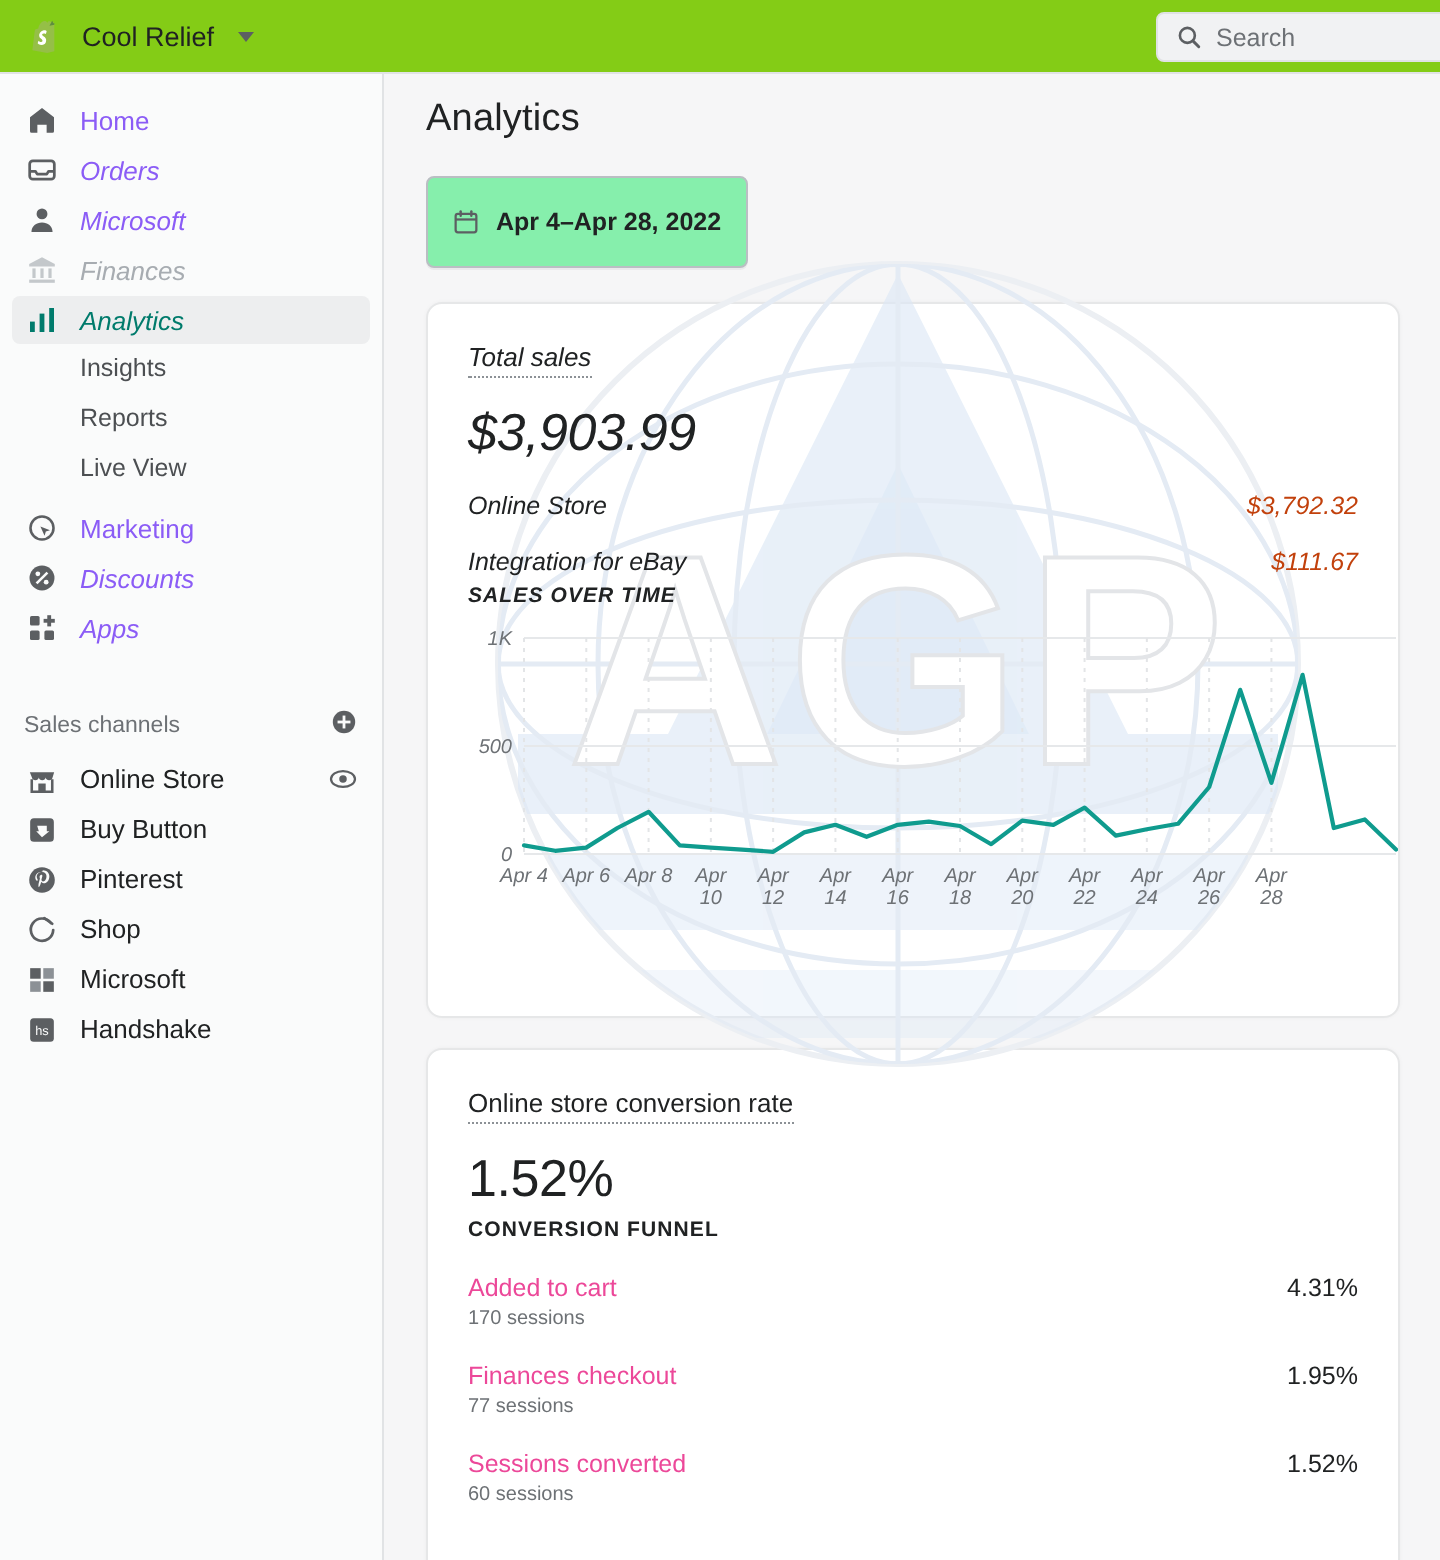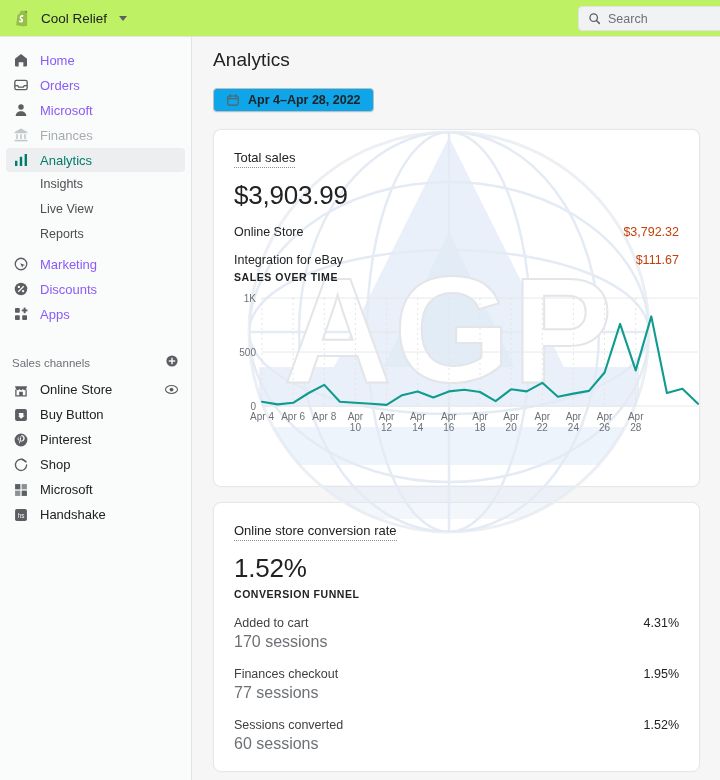--- a/index.html
+++ b/index.html
@@ -6,21 +6,21 @@
   html, body {
     width: 720px; height: 780px;
     font-family: "Liberation Sans", sans-serif;
     background: #ffffff; overflow: hidden;
   }
   #app { position: relative; width: 720px; height: 780px; background: #f6f6f7; }
 
   
   .topbar {
     position: absolute; left: 0; top: 0; width: 720px; height: 37px;
-    background: #bef264; border-bottom: 1px solid #e1e3e5;
+    background: #84cc16; border-bottom: 1px solid #e1e3e5;
     display: flex; align-items: center;
   }
   .brand { display: flex; align-items: center; gap: 9px; padding-left: 12px; }
   .shopify-bag { width: 20px; height: 20px; display: block; }
   .brand-name { font-size: 13.5px; color: #202223; }
   .caret-down {
     width: 0; height: 0; margin-left: 3px;
     border-left: 4.5px solid transparent; border-right: 4.5px solid transparent;
     border-top: 5.5px solid #5c5f62;
   }
@@ -35,21 +35,21 @@
   .sidebar {
     position: absolute; left: 0; top: 37px; width: 192px; height: 743px;
     background: #fafbfb; border-right: 1px solid #e1e3e5;
     padding-top: 11px;
   }
   .nav-item {
     display: flex; align-items: center; gap: 11px;
     height: 24px; margin: 0 6px 0 6px; padding-left: 6px;
     border-radius: 4px; cursor: pointer;
   }
-  .nav-item + .nav-item { margin-top: 1px; }
+  .nav-item + .nav-item { margin-top: 1px; font-style: italic; }
   .nav-label { font-size: 13px; color: #8b5cf6; }
   .nav-item.muted .nav-label { color: #a7acb1; }
   .nav-item.active { background: #edeeef; }
   .nav-item.active .nav-label { color: #007b6c; font-weight: 400; }
   .nav-icon { width: 17px; height: 17px; display: flex; align-items: center; justify-content: center; flex: 0 0 17px; }
   .sub-item {
     display: flex; align-items: center; height: 24px;
     padding-left: 34px; margin: 0 6px; border-radius: 4px; cursor: pointer;
   }
   .sub-item + .sub-item { margin-top: 1px; }
@@ -64,32 +64,32 @@
     height: 25px; margin: 0 6px; padding-left: 6px; border-radius: 4px; cursor: pointer;
     position: relative;
   }
   .chan-label { font-size: 13px; color: #202223; }
   .eye-btn { position: absolute; right: 6px; top: 5px; }
 
   
   .main { position: absolute; left: 192px; top: 37px; width: 528px; height: 743px; overflow: hidden; }
   .page-title { font-size: 19px; color: #202223; padding: 12px 0 0 21px; letter-spacing: .1px; }
   .daterange {
-    margin: 17px 0 0 21px; height: 24px; display: inline-flex; align-items: center; gap: 8px;
-    padding: 0 12px; background: #0ea5e9; border: 1px solid #babec3; border-radius: 4px;
+    margin: 17px 0 0 21px; height: 46px; display: inline-flex; align-items: center; gap: 8px;
+    padding: 0 12px; background: #86efac; border: 1px solid #babec3; border-radius: 4px;
     cursor: pointer; box-shadow: 0 1px 0 rgba(22,29,37,.05);
   }
   .daterange-label { font-size: 12.5px; color: #202223; font-weight: 600; }
 
   .card {
     position: relative; margin: 0 20px 0 21px; background: #ffffff;
     border: 1px solid #e6e7e8; border-radius: 8px;
     box-shadow: 0 0 2px rgba(22,29,37,.04); overflow: hidden;
   }
-  #sales-card { margin-top: 17px; height: 358px; }
+  #sales-card { margin-top: 17px; height: 358px; font-style: italic; }
   #conv-card { margin-top: 15px; height: 270px; }
   .card-inner { position: relative; z-index: 2; padding: 18px 20px 0 20px; }
 
   .metric-name {
     font-size: 13px; color: #202223; display: inline-block;
     border-bottom: 1px dotted #8c9196; padding-bottom: 2px;
   }
   .metric-value { font-size: 26px; color: #202223; margin-top: 12px; letter-spacing: -.2px; }
   .row {
     display: flex; justify-content: space-between; align-items: center;
@@ -97,22 +97,22 @@
   }
   .row .rval { color: #c2410c; }
   .sub-head {
     font-size: 10.5px; color: #202223; letter-spacing: .55px;
     margin-top: 4px; font-weight: 600;
   }
 
   .funnel-row {
     display: flex; justify-content: space-between; align-items: flex-start; margin-top: 16px;
   }
-  .funnel-label { font-size: 12.5px; color: #404040; }
-  .funnel-sub { font-size: 16px; color: #6d7175; margin-top: 3px; }
+  .funnel-label { font-size: 12.5px; color: #ec4899; }
+  .funnel-sub { font-size: 10px; color: #6d7175; margin-top: 3px; }
   .funnel-pct { font-size: 12.5px; color: #202223; }
 
   
   .chartwrap { position: relative; margin-top: 9px; width: 466px; height: 150px; }
   .chart-svg { display: block; }
   .tick-x { font-size: 10px; fill: #6d7175; font-family: "Liberation Sans", sans-serif; }
   .tick-y { font-size: 10px; fill: #6d7175; font-family: "Liberation Sans", sans-serif; }
 
   
   .watermark {
@@ -201,24 +201,24 @@
             <rect x="14.5" y="2.5" width="3" height="15" fill="#007b6c"></rect>
           </svg>
       </span>
       <span class="nav-label">Analytics</span>
     </div>
 
     <div class="sub-item">
       <span class="sub-label">Insights</span>
     </div>
     <div class="sub-item">
+      <span class="sub-label">Reports</span>
+    </div>
+    <div class="sub-item">
       <span class="sub-label">Live View</span>
-    </div>
-    <div class="sub-item">
-      <span class="sub-label">Reports</span>
     </div>
 
     <div style="height:6px"></div>
 
     <div class="nav-item">
       <span class="nav-icon">
         <svg width="16" height="16" viewBox="0 0 20 20">
             <circle cx="10" cy="10" r="7.2" fill="none" stroke="#5c5f62" stroke-width="1.6"></circle>
             <path d="M9 9l6 2.4-2.6.8-.8 2.6z" fill="#5c5f62"></path>
           </svg>

